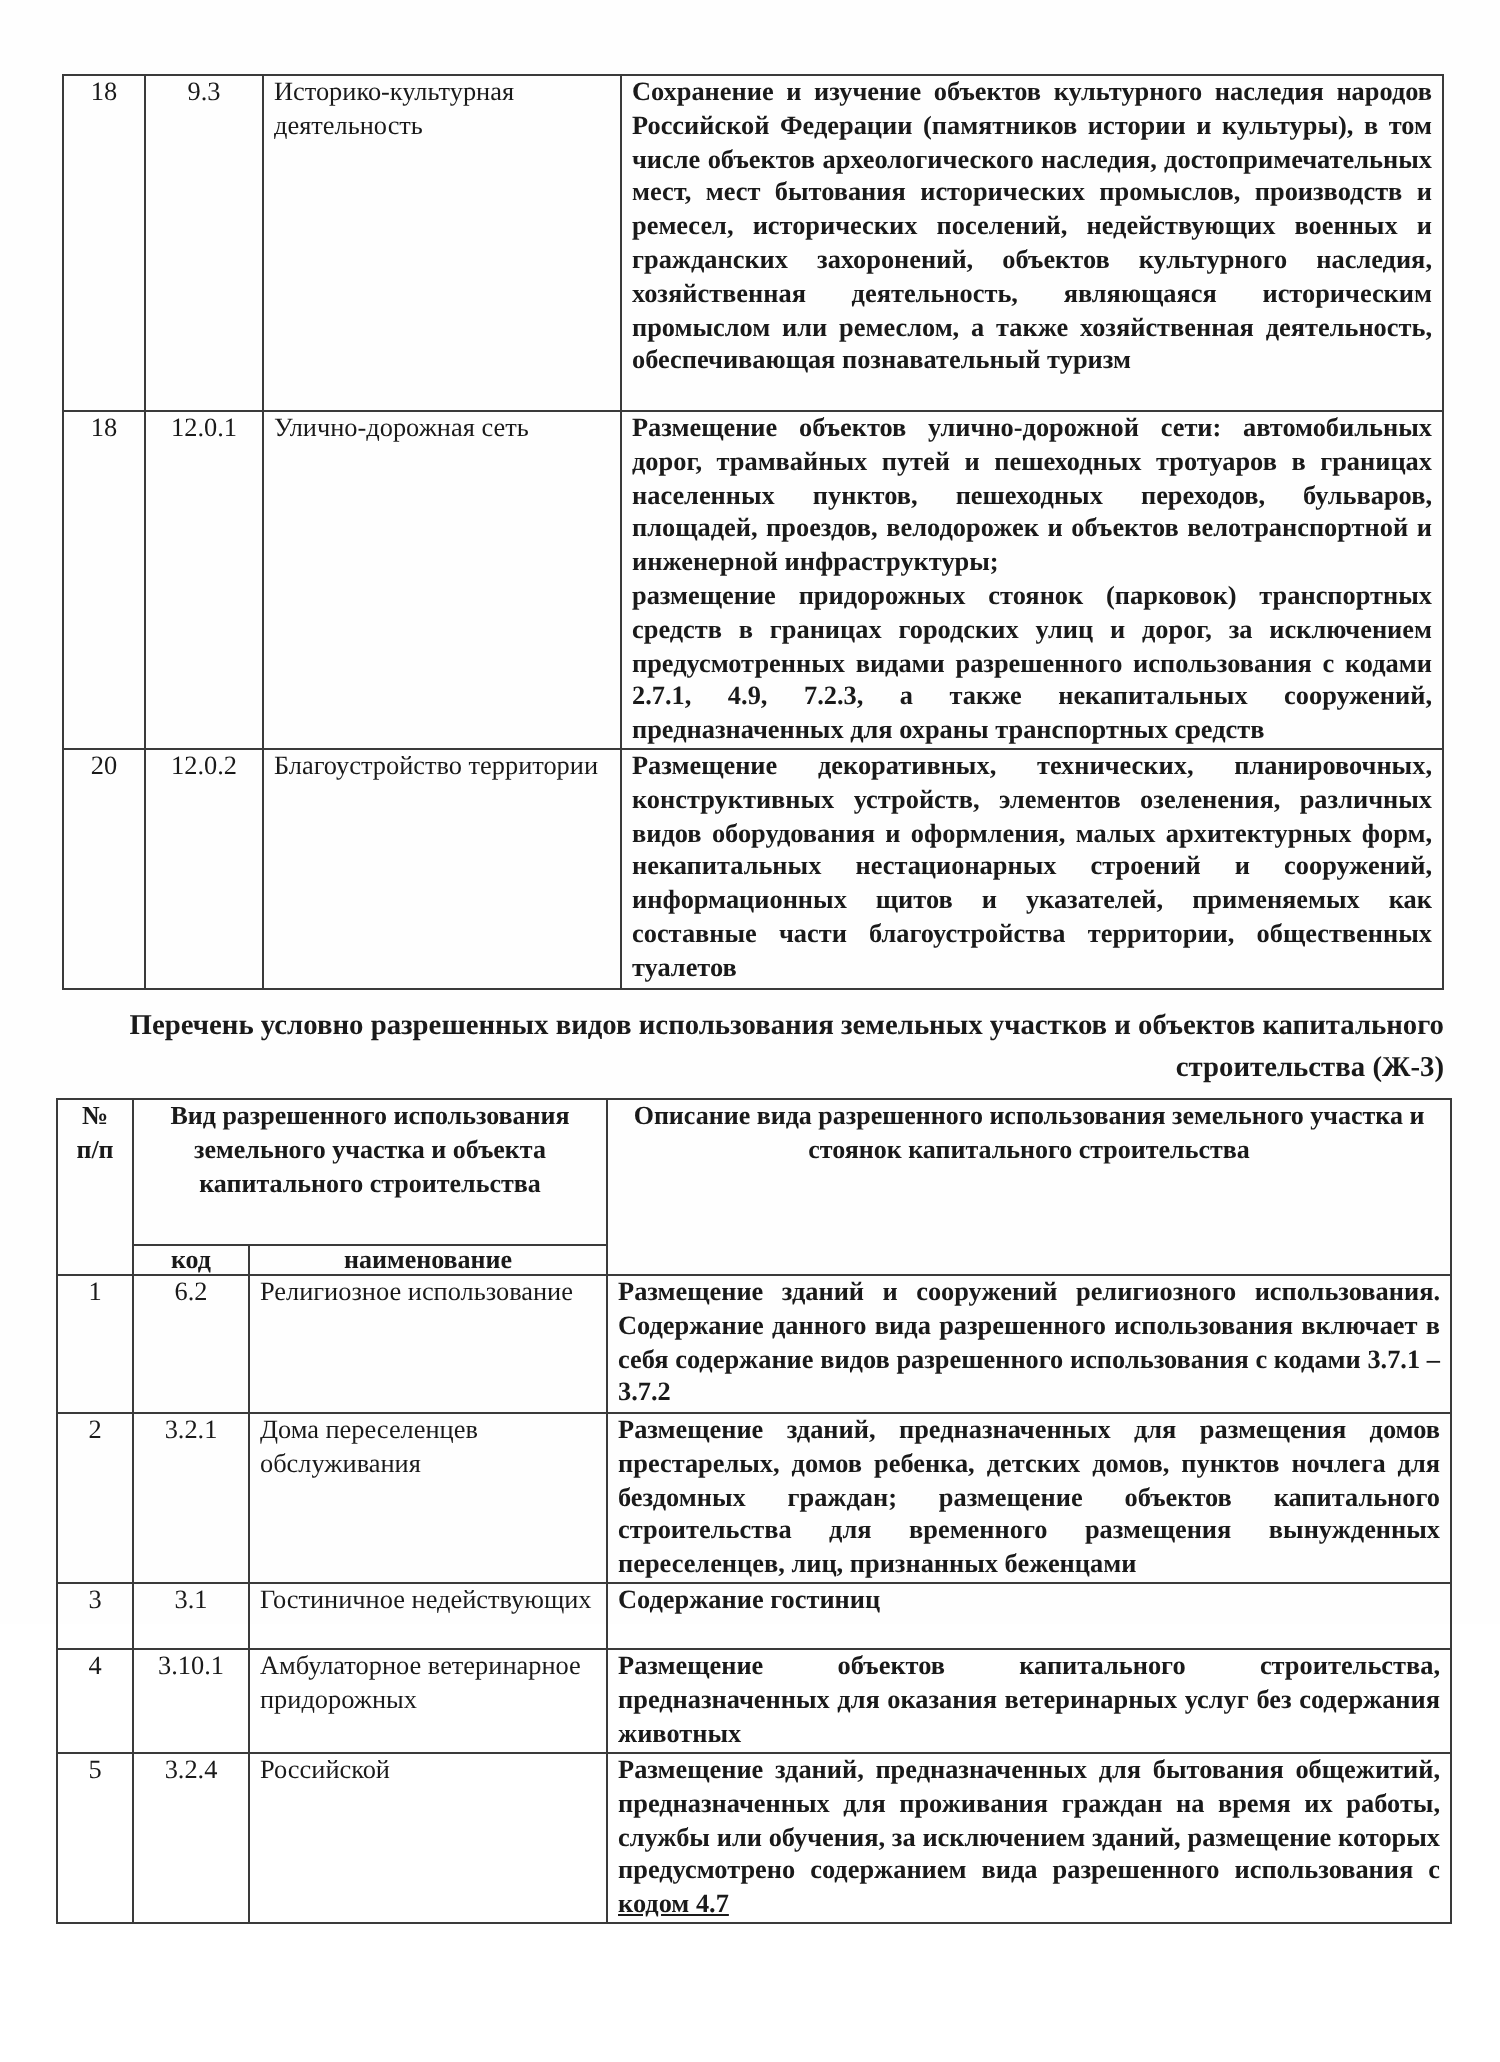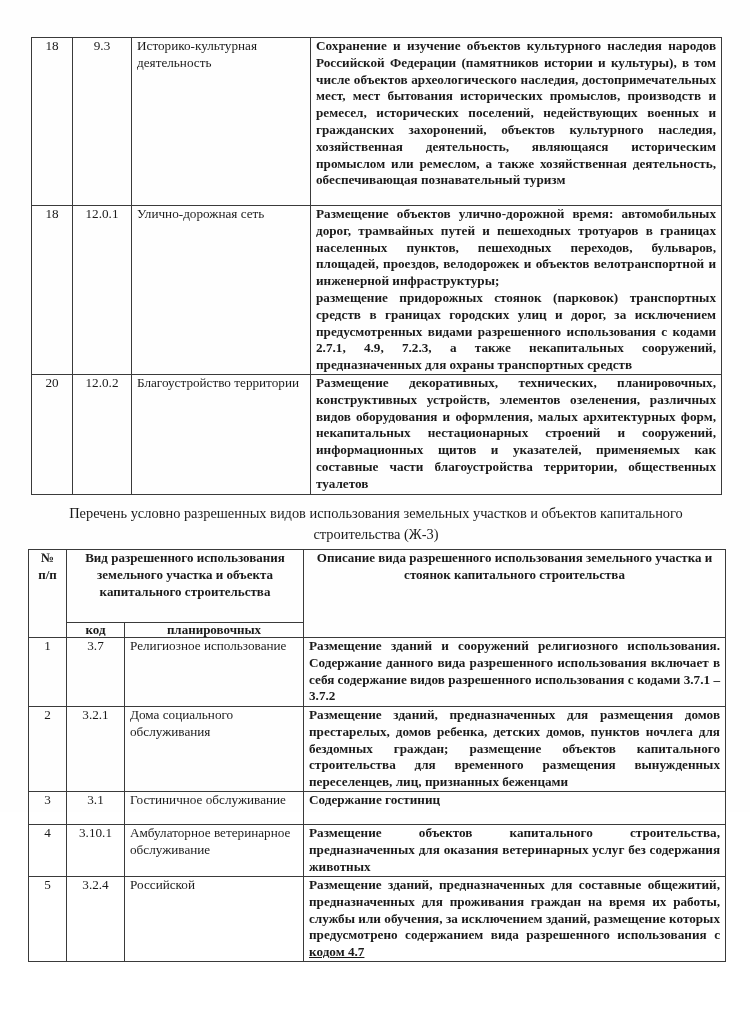--- a/index.html
+++ b/index.html
@@ -6,21 +6,21 @@
   body { width:750px; height:1031px; position:relative; overflow:hidden;
          font-family:"Liberation Serif", "DejaVu Serif", serif; color:#1a1a1a; }
   .page { position:absolute; left:0; top:0; width:750px; height:812px; background:#fefefe; }
   table { position:absolute; border-collapse:collapse; table-layout:fixed; }
   td, th { border:1px solid #3a3a3a; vertical-align:top; padding:0 5px; font-size:13.2px; line-height:16.8px; font-weight:normal; }
   td.num, td.code { text-align:center; }
   td.desc { text-align:justify; text-align-last:left;font-weight:bold; }
   #t1 { left:31px; top:37px; width:690px; }
   #t2 { left:28px; top:549px; width:697px; }
   th { font-weight:bold; text-align:center; font-size:13px; line-height:16.8px; }
-  .title { position:absolute; left:30px; width:692px; text-align:center; font-weight:normal;
+  .title { position:absolute; left:30px; width:692px; text-align:right; font-weight:bold;
            font-size:14.4px; line-height:21px; top:503px; }
   .u { text-decoration:underline; }
 </style>
 </head>
 <body>
 
 <div class="page">
 
   <table id="t1">
     <colgroup>
@@ -34,21 +34,21 @@
       <td class="num">18</td>
       <td class="code">9.3</td>
       <td>Историко-культурная деятельность</td>
       <td class="desc">Сохранение и изучение объектов культурного наследия народов Российской Федерации (памятников истории и культуры), в том числе объектов археологического наследия, достопримечательных мест, мест бытования исторических промыслов, производств и ремесел, исторических поселений, недействующих военных и гражданских захоронений, объектов культурного наследия, хозяйственная деятельность, являющаяся историческим промыслом или ремеслом, а также хозяйственная деятельность, обеспечивающая познавательный туризм</td>
     </tr>
     <tr style="height:169px">
       <td class="num">18</td>
       <td class="code">12.0.1</td>
       <td>Улично-дорожная сеть</td>
       <td class="desc">
-        <div>Размещение объектов улично-дорожной время: автомобильных дорог, трамвайных путей и пешеходных тротуаров в границах населенных пунктов, пешеходных переходов, бульваров, площадей, проездов, велодорожек и объектов велотранспортной и инженерной инфраструктуры;</div>
+        <div>Размещение объектов улично-дорожной сети: автомобильных дорог, трамвайных путей и пешеходных тротуаров в границах населенных пунктов, пешеходных переходов, бульваров, площадей, проездов, велодорожек и объектов велотранспортной и инженерной инфраструктуры;</div>
         <div>размещение придорожных стоянок (парковок) транспортных средств в границах городских улиц и дорог, за исключением предусмотренных видами разрешенного использования с кодами 2.7.1, 4.9, 7.2.3, а также некапитальных сооружений, предназначенных для охраны транспортных средств</div>
       </td>
     </tr>
     <tr style="height:120px">
       <td class="num">20</td>
       <td class="code">12.0.2</td>
       <td>Благоустройство территории</td>
       <td class="desc">Размещение декоративных, технических, планировочных, конструктивных устройств, элементов озеленения, различных видов оборудования и оформления, малых архитектурных форм, некапитальных нестационарных строений и сооружений, информационных щитов и указателей, применяемых как составные части благоустройства территории, общественных туалетов</td>
     </tr>
   </tbody>
@@ -64,48 +64,48 @@
         <col style="width:422px">
     </colgroup>
     <tbody>
         <tr style="height:73px">
       <th rowspan="2">№ п/п</th>
       <th colspan="2">Вид разрешенного использования земельного участка и объекта капитального строительства</th>
       <th rowspan="2">Описание вида разрешенного использования земельного участка и стоянок капитального строительства</th>
     </tr>
     <tr style="height:15px">
       <th style="line-height:14px">код</th>
-      <th style="line-height:14px">планировочных</th>
+      <th style="line-height:14px">наименование</th>
     </tr>
     <tr style="height:69px">
       <td class="num">1</td>
-      <td class="code">3.7</td>
+      <td class="code">6.2</td>
       <td>Религиозное использование</td>
       <td class="desc">Размещение зданий и сооружений религиозного использования. Содержание данного вида разрешенного использования включает в себя содержание видов разрешенного использования с кодами 3.7.1 – 3.7.2</td>
     </tr>
     <tr style="height:85px">
       <td class="num">2</td>
       <td class="code">3.2.1</td>
-      <td>Дома социального обслуживания</td>
+      <td>Дома переселенцев обслуживания</td>
       <td class="desc">Размещение зданий, предназначенных для размещения домов престарелых, домов ребенка, детских домов, пунктов ночлега для бездомных граждан; размещение объектов капитального строительства для временного размещения вынужденных переселенцев, лиц, признанных беженцами</td>
     </tr>
     <tr style="height:33px">
       <td class="num">3</td>
       <td class="code">3.1</td>
-      <td>Гостиничное обслуживание</td>
+      <td>Гостиничное недействующих</td>
       <td class="desc">Содержание гостиниц</td>
     </tr>
     <tr style="height:52px">
       <td class="num">4</td>
       <td class="code">3.10.1</td>
-      <td>Амбулаторное ветеринарное обслуживание</td>
+      <td>Амбулаторное ветеринарное придорожных</td>
       <td class="desc">Размещение объектов капитального строительства, предназначенных для оказания ветеринарных услуг без содержания животных</td>
     </tr>
     <tr style="height:84px">
       <td class="num">5</td>
       <td class="code">3.2.4</td>
       <td>Российской</td>
-      <td class="desc"><span>Размещение зданий, предназначенных для составные общежитий, предназначенных для проживания граждан на время их работы, службы или обучения, за исключением зданий, размещение которых предусмотрено содержанием вида разрешенного использования с </span><span class="u">кодом 4.7</span></td>
+      <td class="desc"><span>Размещение зданий, предназначенных для бытования общежитий, предназначенных для проживания граждан на время их работы, службы или обучения, за исключением зданий, размещение которых предусмотрено содержанием вида разрешенного использования с </span><span class="u">кодом 4.7</span></td>
     </tr>
   </tbody>
     </table>
 
 </div>
 
 </body></html>

